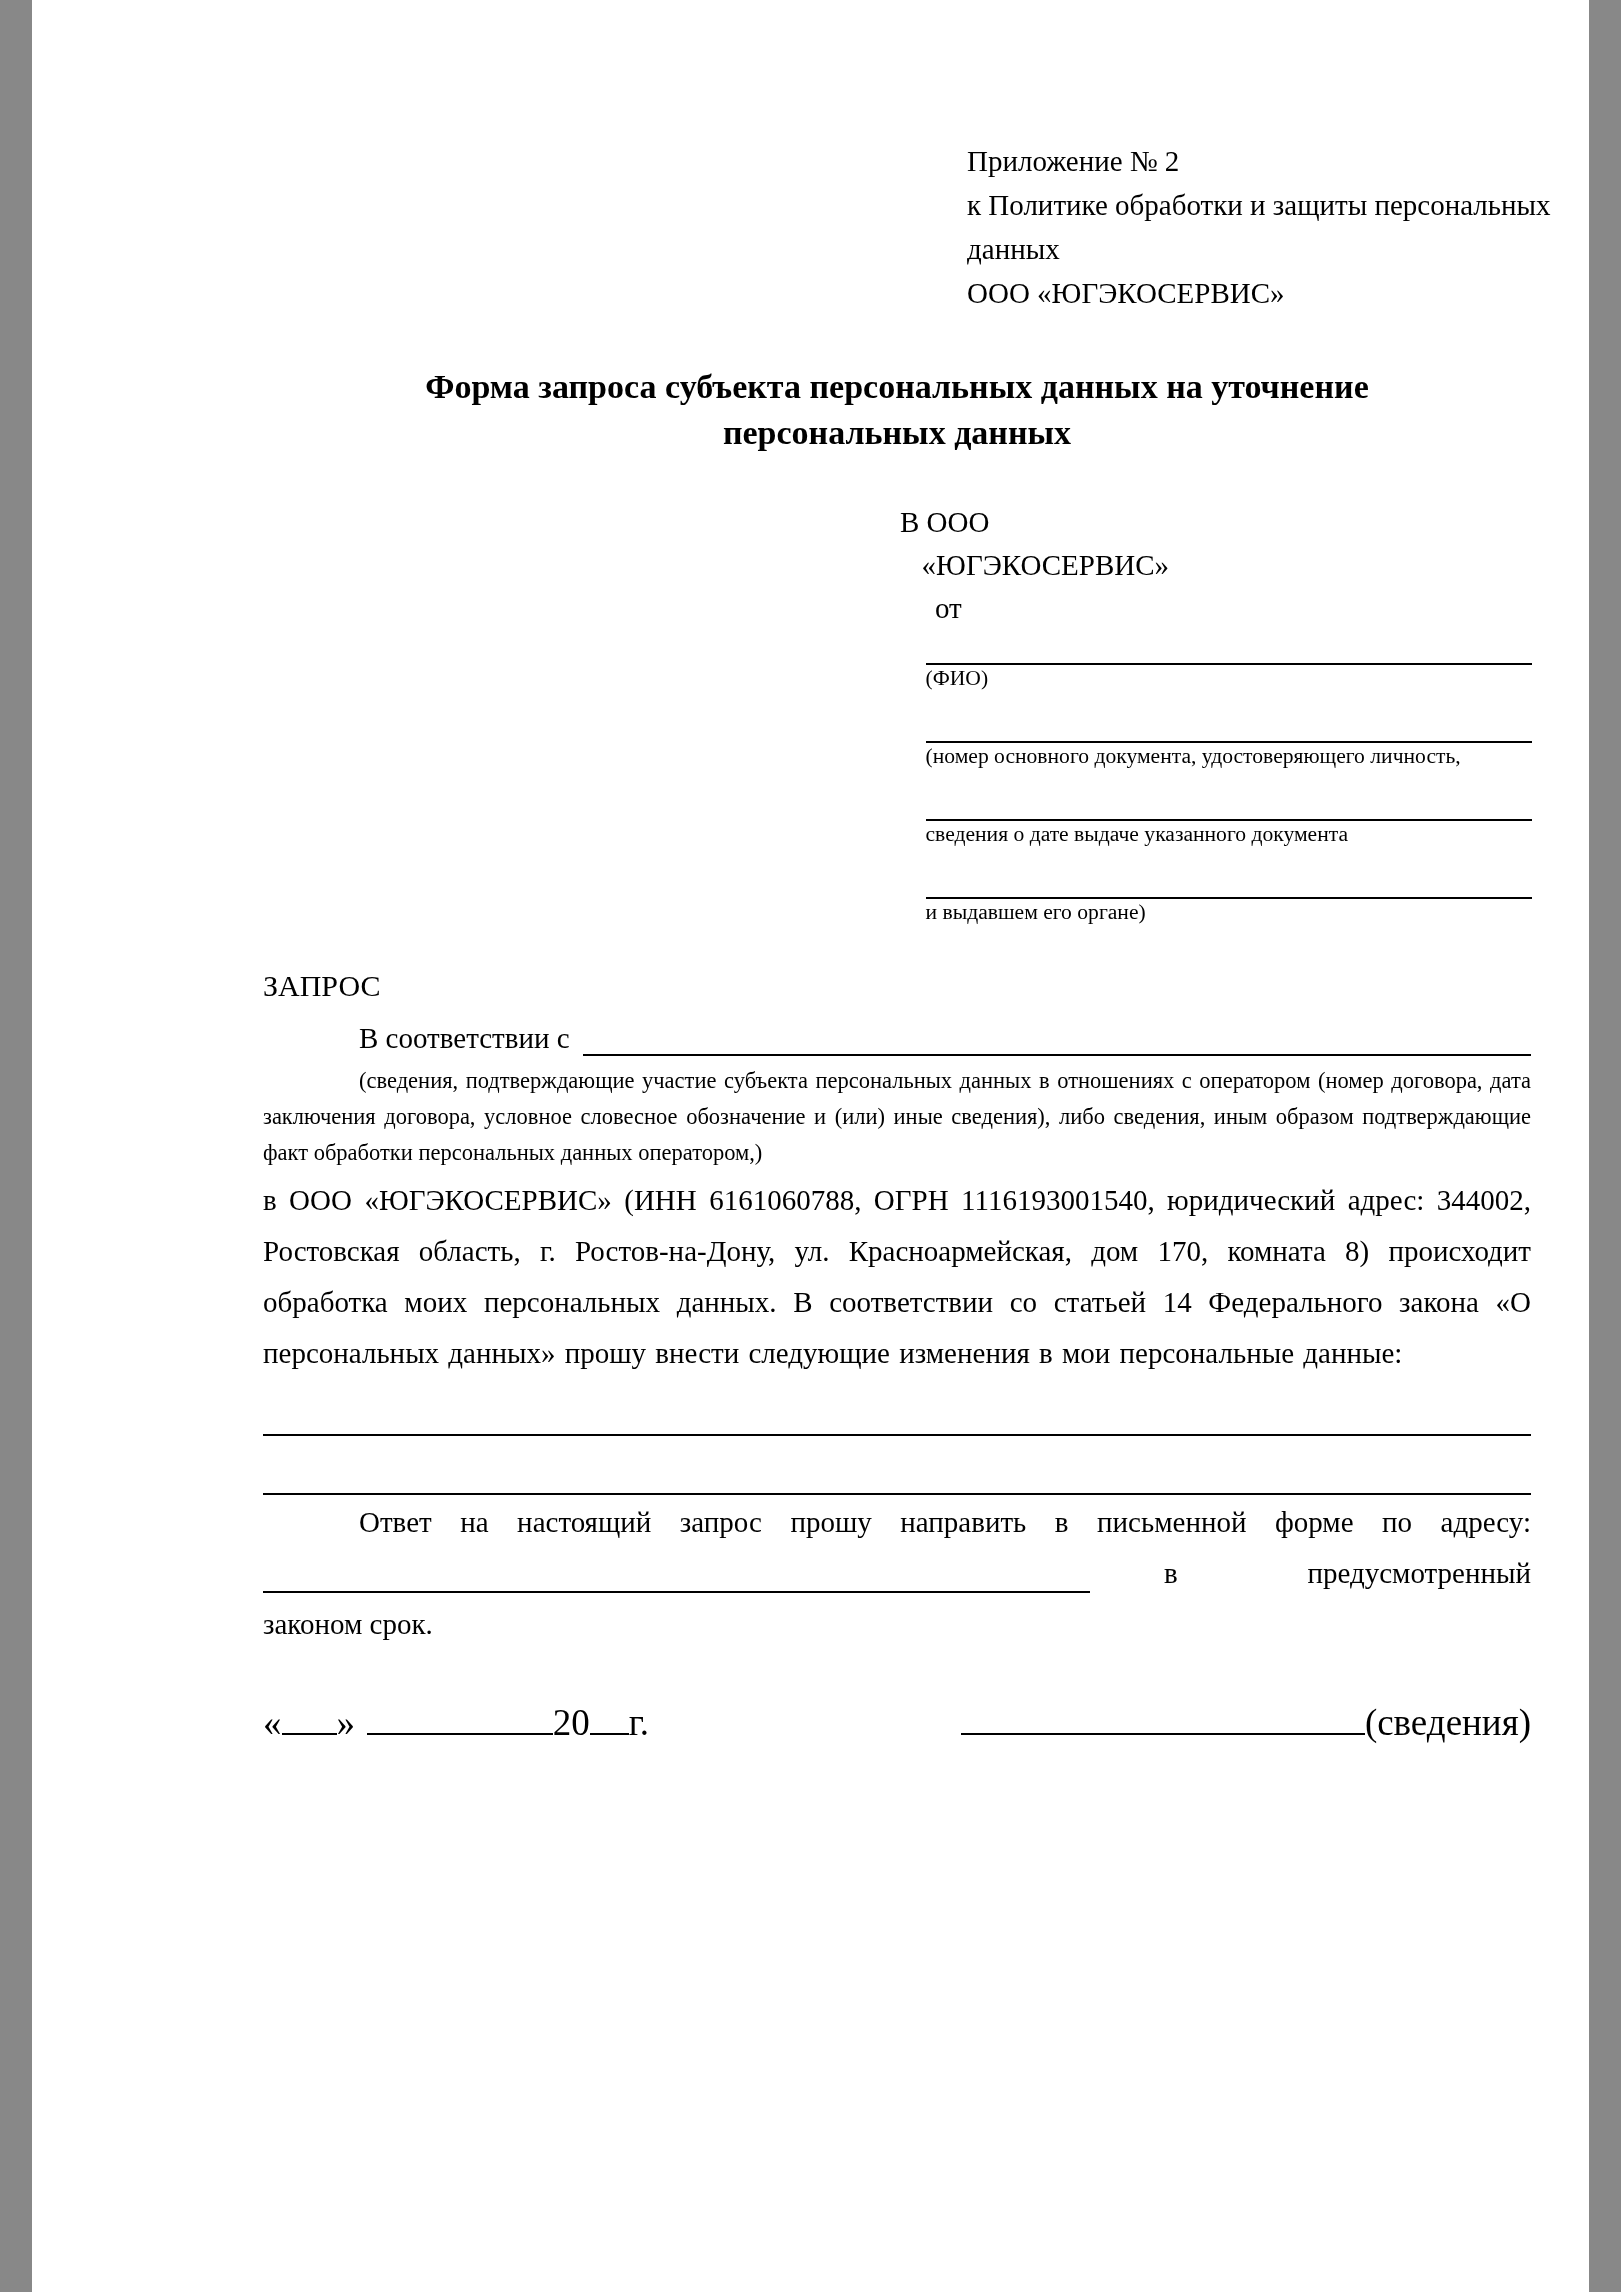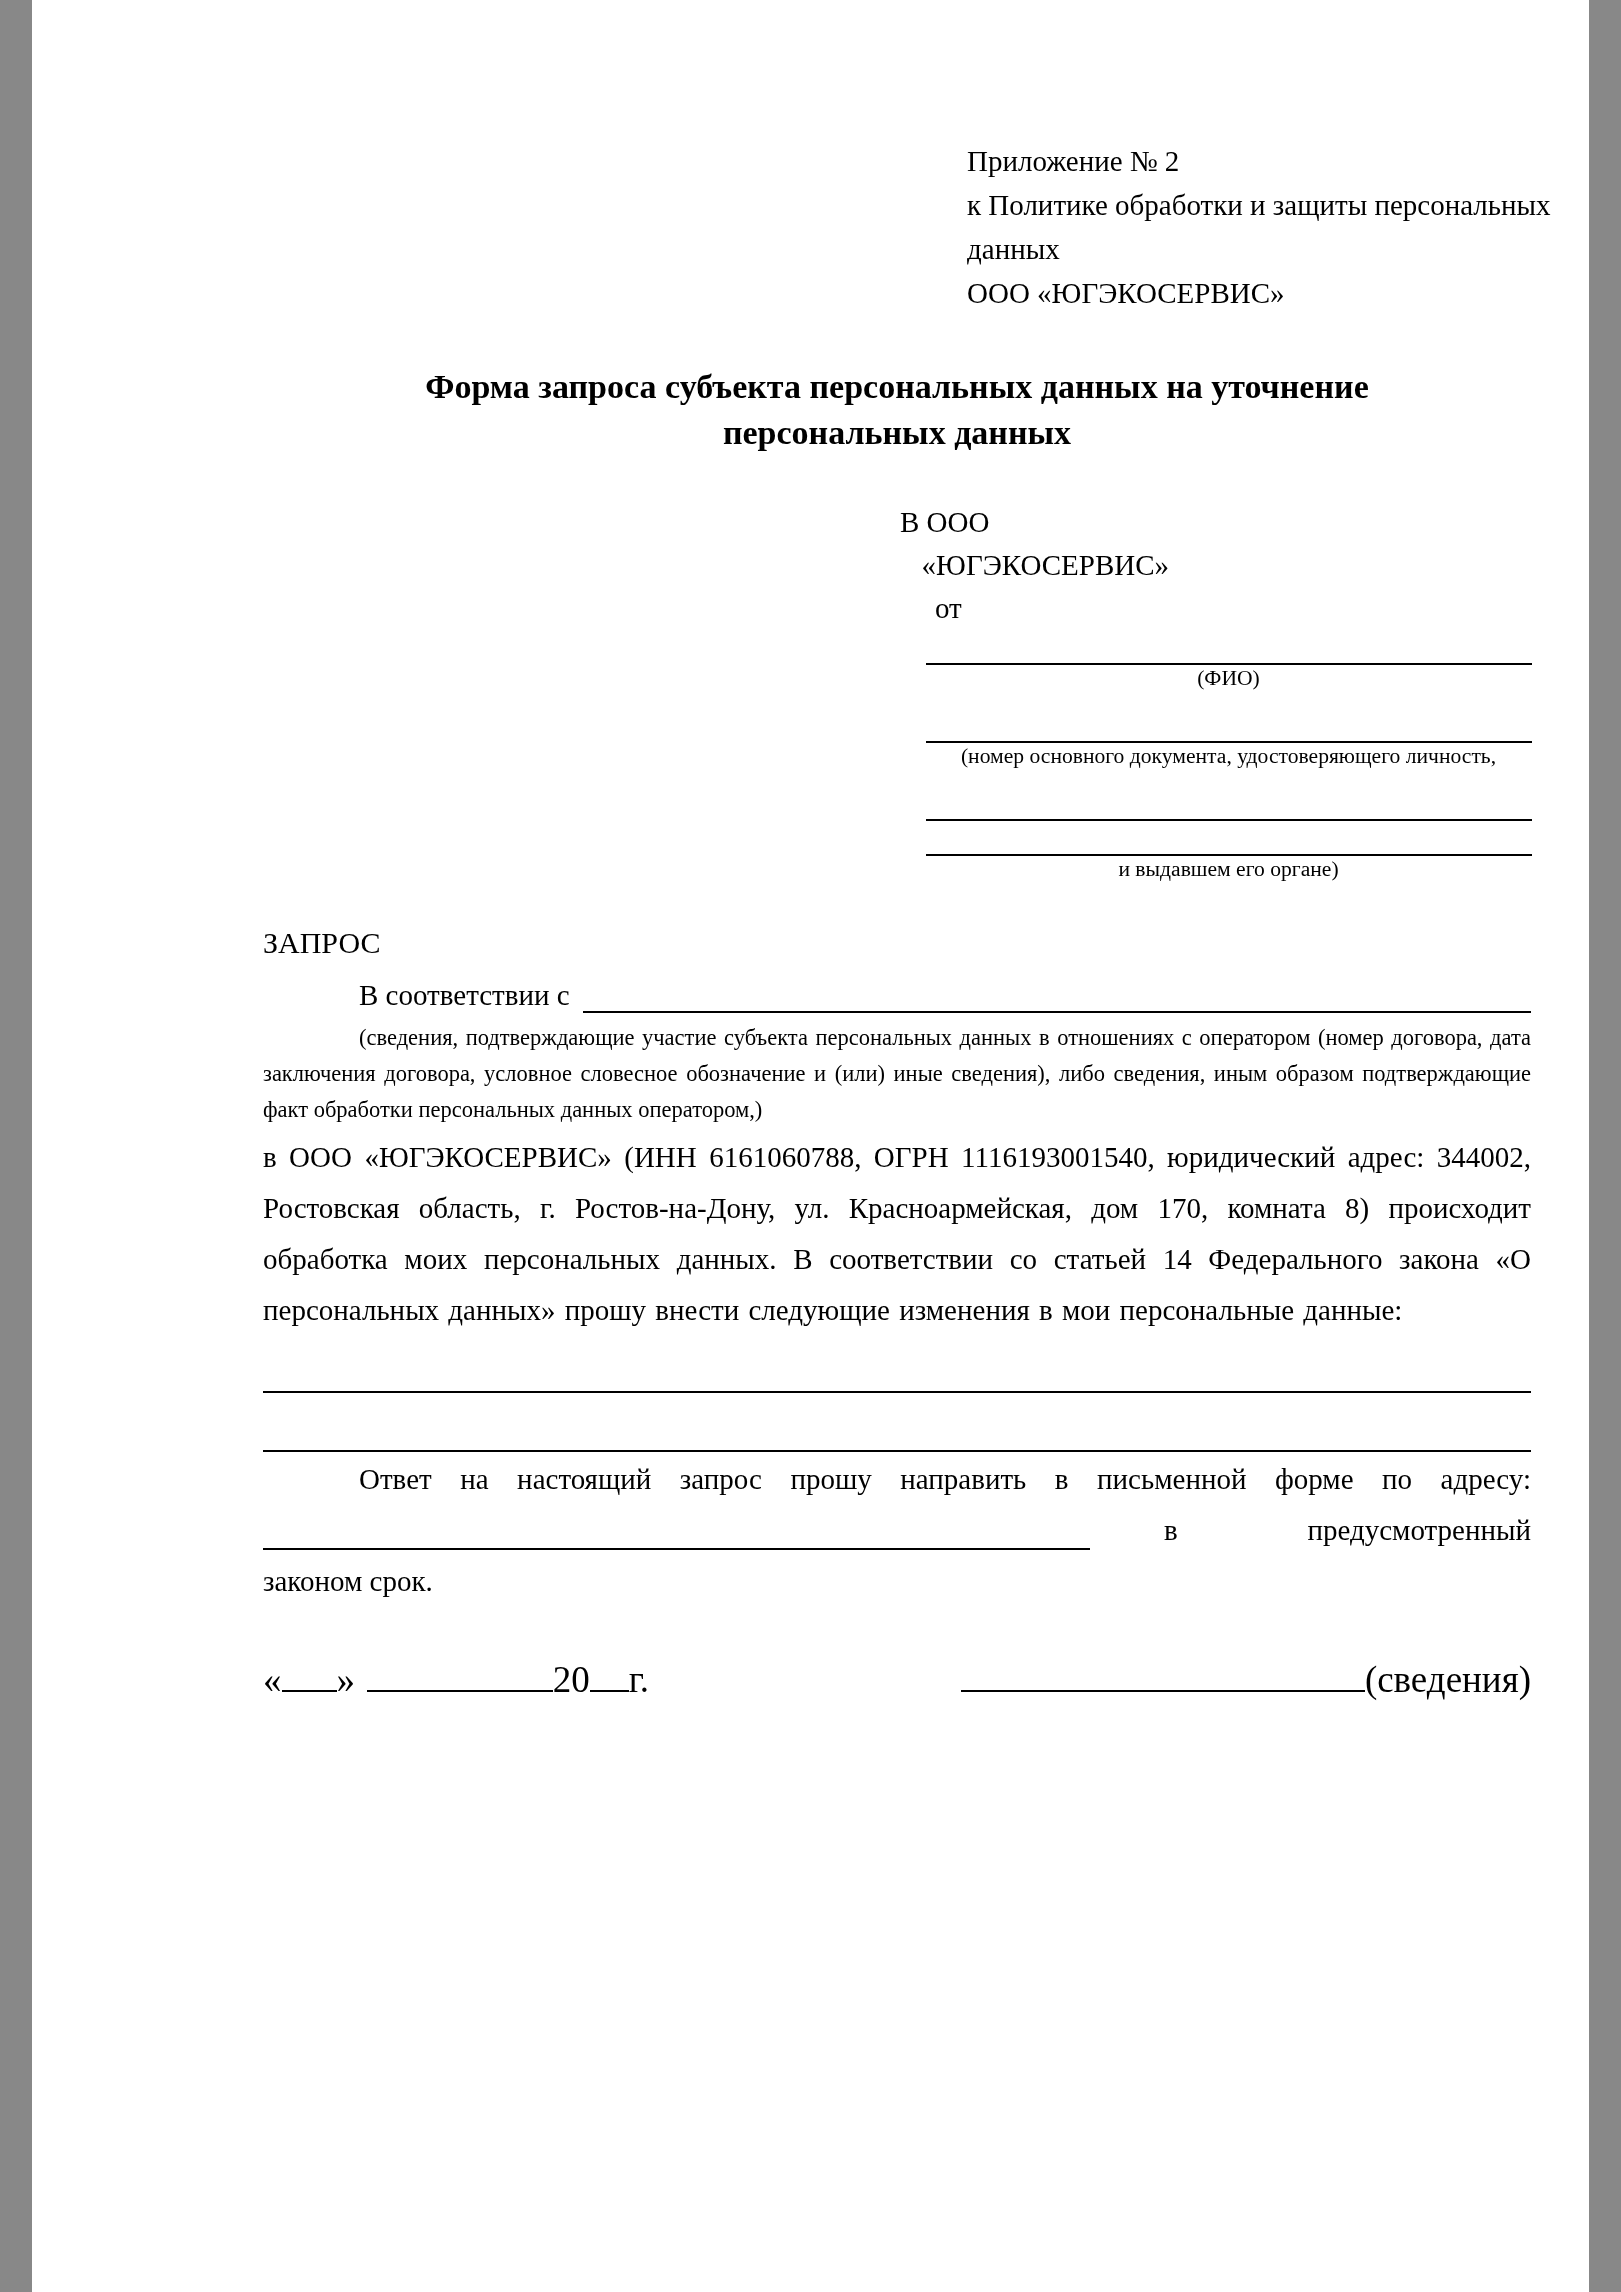--- a/index.html
+++ b/index.html
@@ -50,21 +50,20 @@
   .addr-name { padding-left: 21.6px; }
   .addr-from { padding-left: 35px; }
   .field { margin-left: 25.5px; width: 606px; }
   .blank-rule {
     height: 33px;
     border-bottom: 2px solid #000;
   }
   .field-caption {
     font-size: 21.6px;
     line-height: 27.4px;
-    text-align: center;
     margin-bottom: 15.7px;
   }
 
   .request-heading {
     margin-top: 37px;
     text-align: left;
     font-size: 30px;
     line-height: 43px;
   }
 
@@ -177,20 +176,21 @@
         <div class="field-caption">(ФИО)</div>
       </div>
 
       <div class="field">
         <div class="blank-rule"></div>
         <div class="field-caption">(номер основного документа, удостоверяющего личность,</div>
       </div>
 
       <div class="field">
         <div class="blank-rule"></div>
+        <div class="field-caption">сведения о дате выдаче указанного документа</div>
       </div>
 
       <div class="field">
         <div class="blank-rule"></div>
         <div class="field-caption">и выдавшем его органе)</div>
       </div>
     </div>
 
     <div class="request-heading">ЗАПРОС</div>
 

